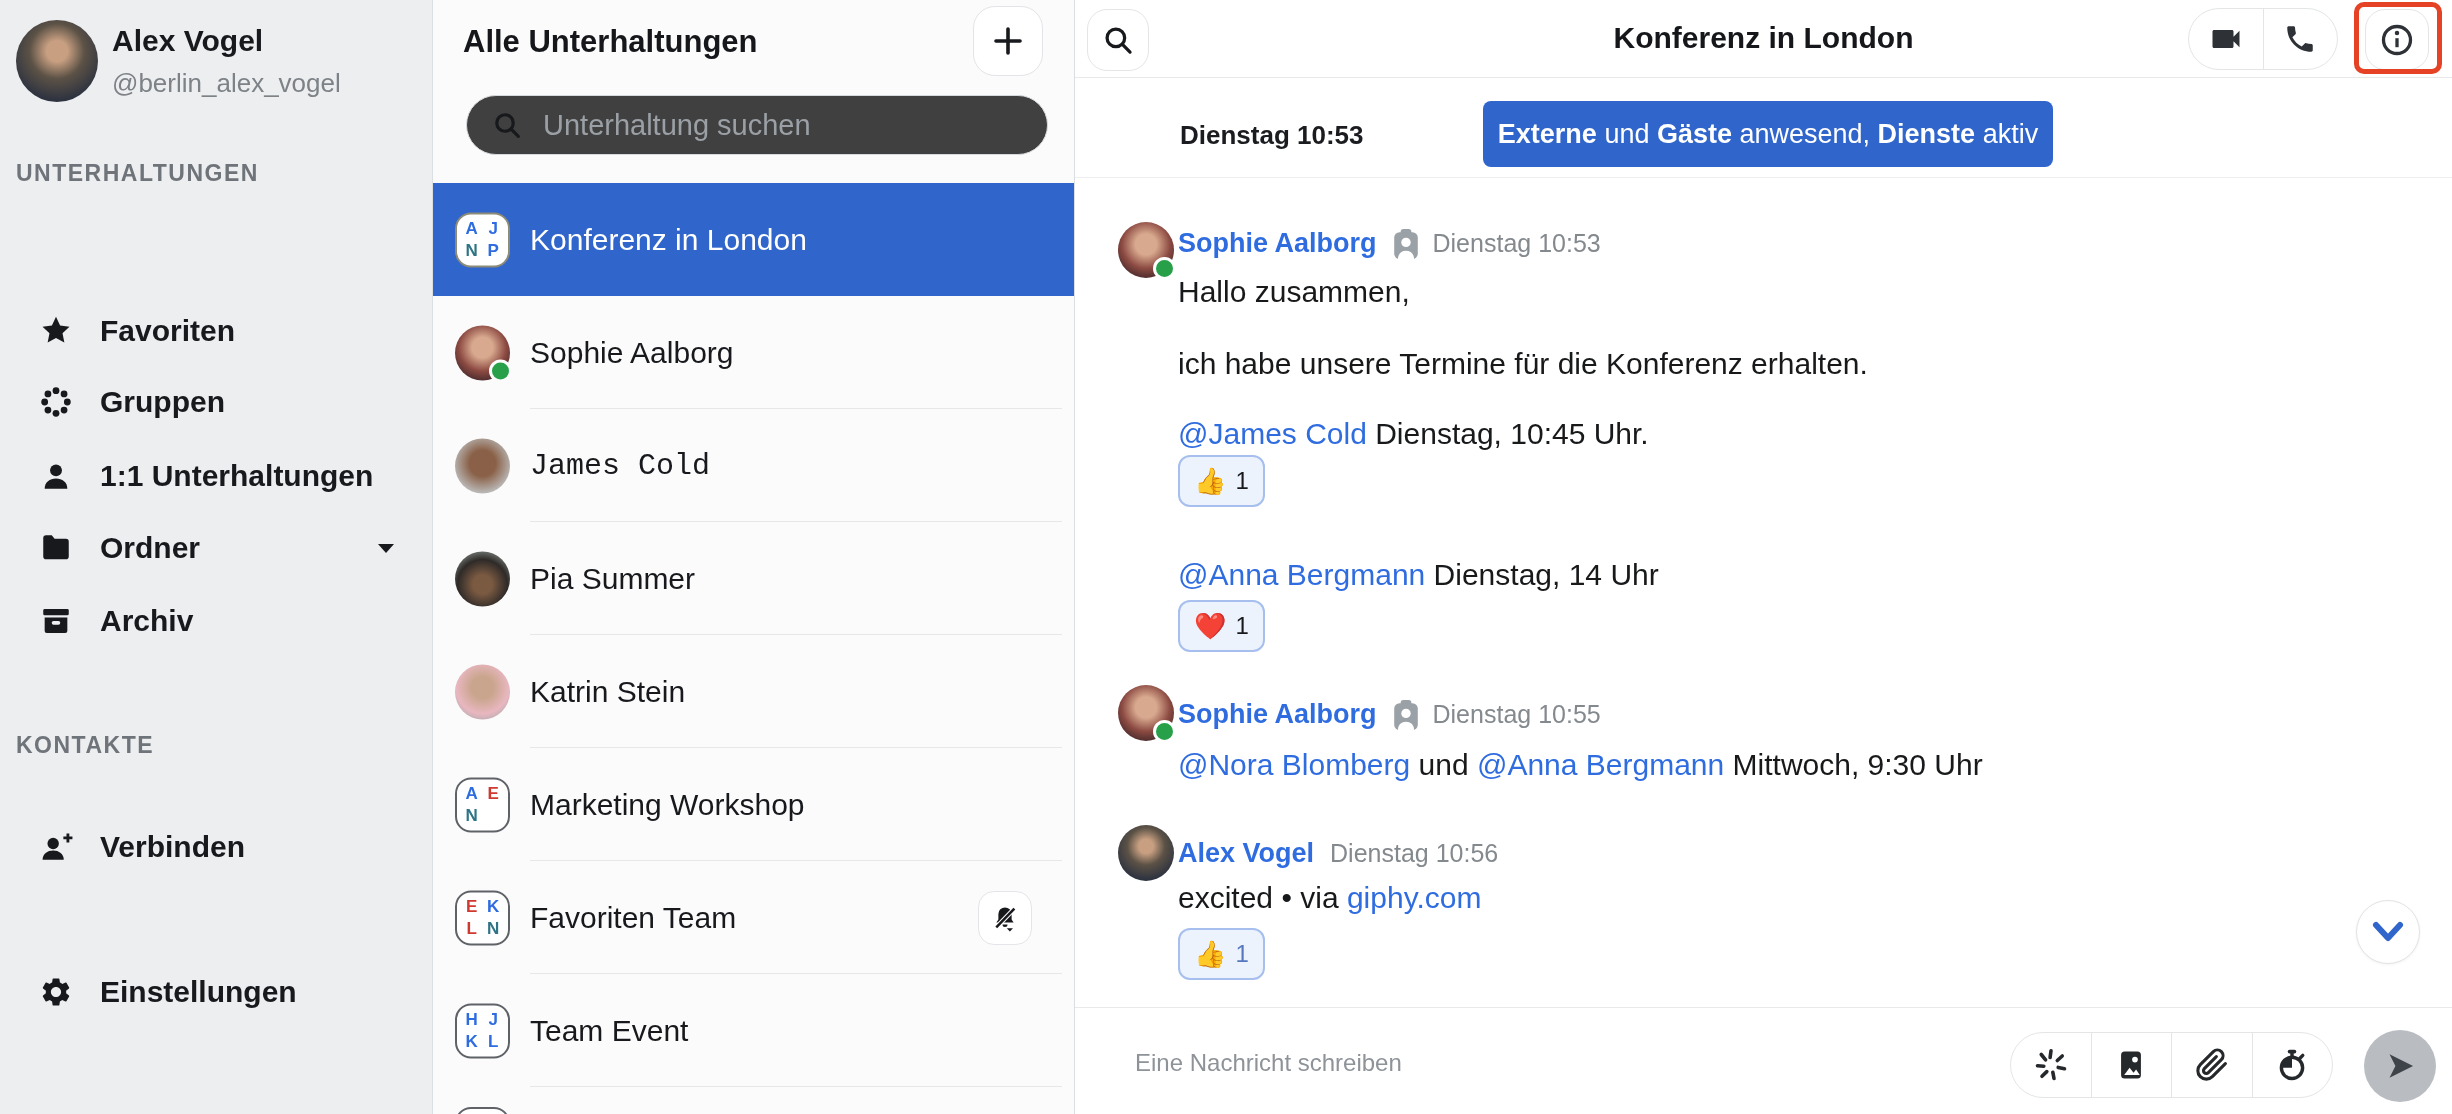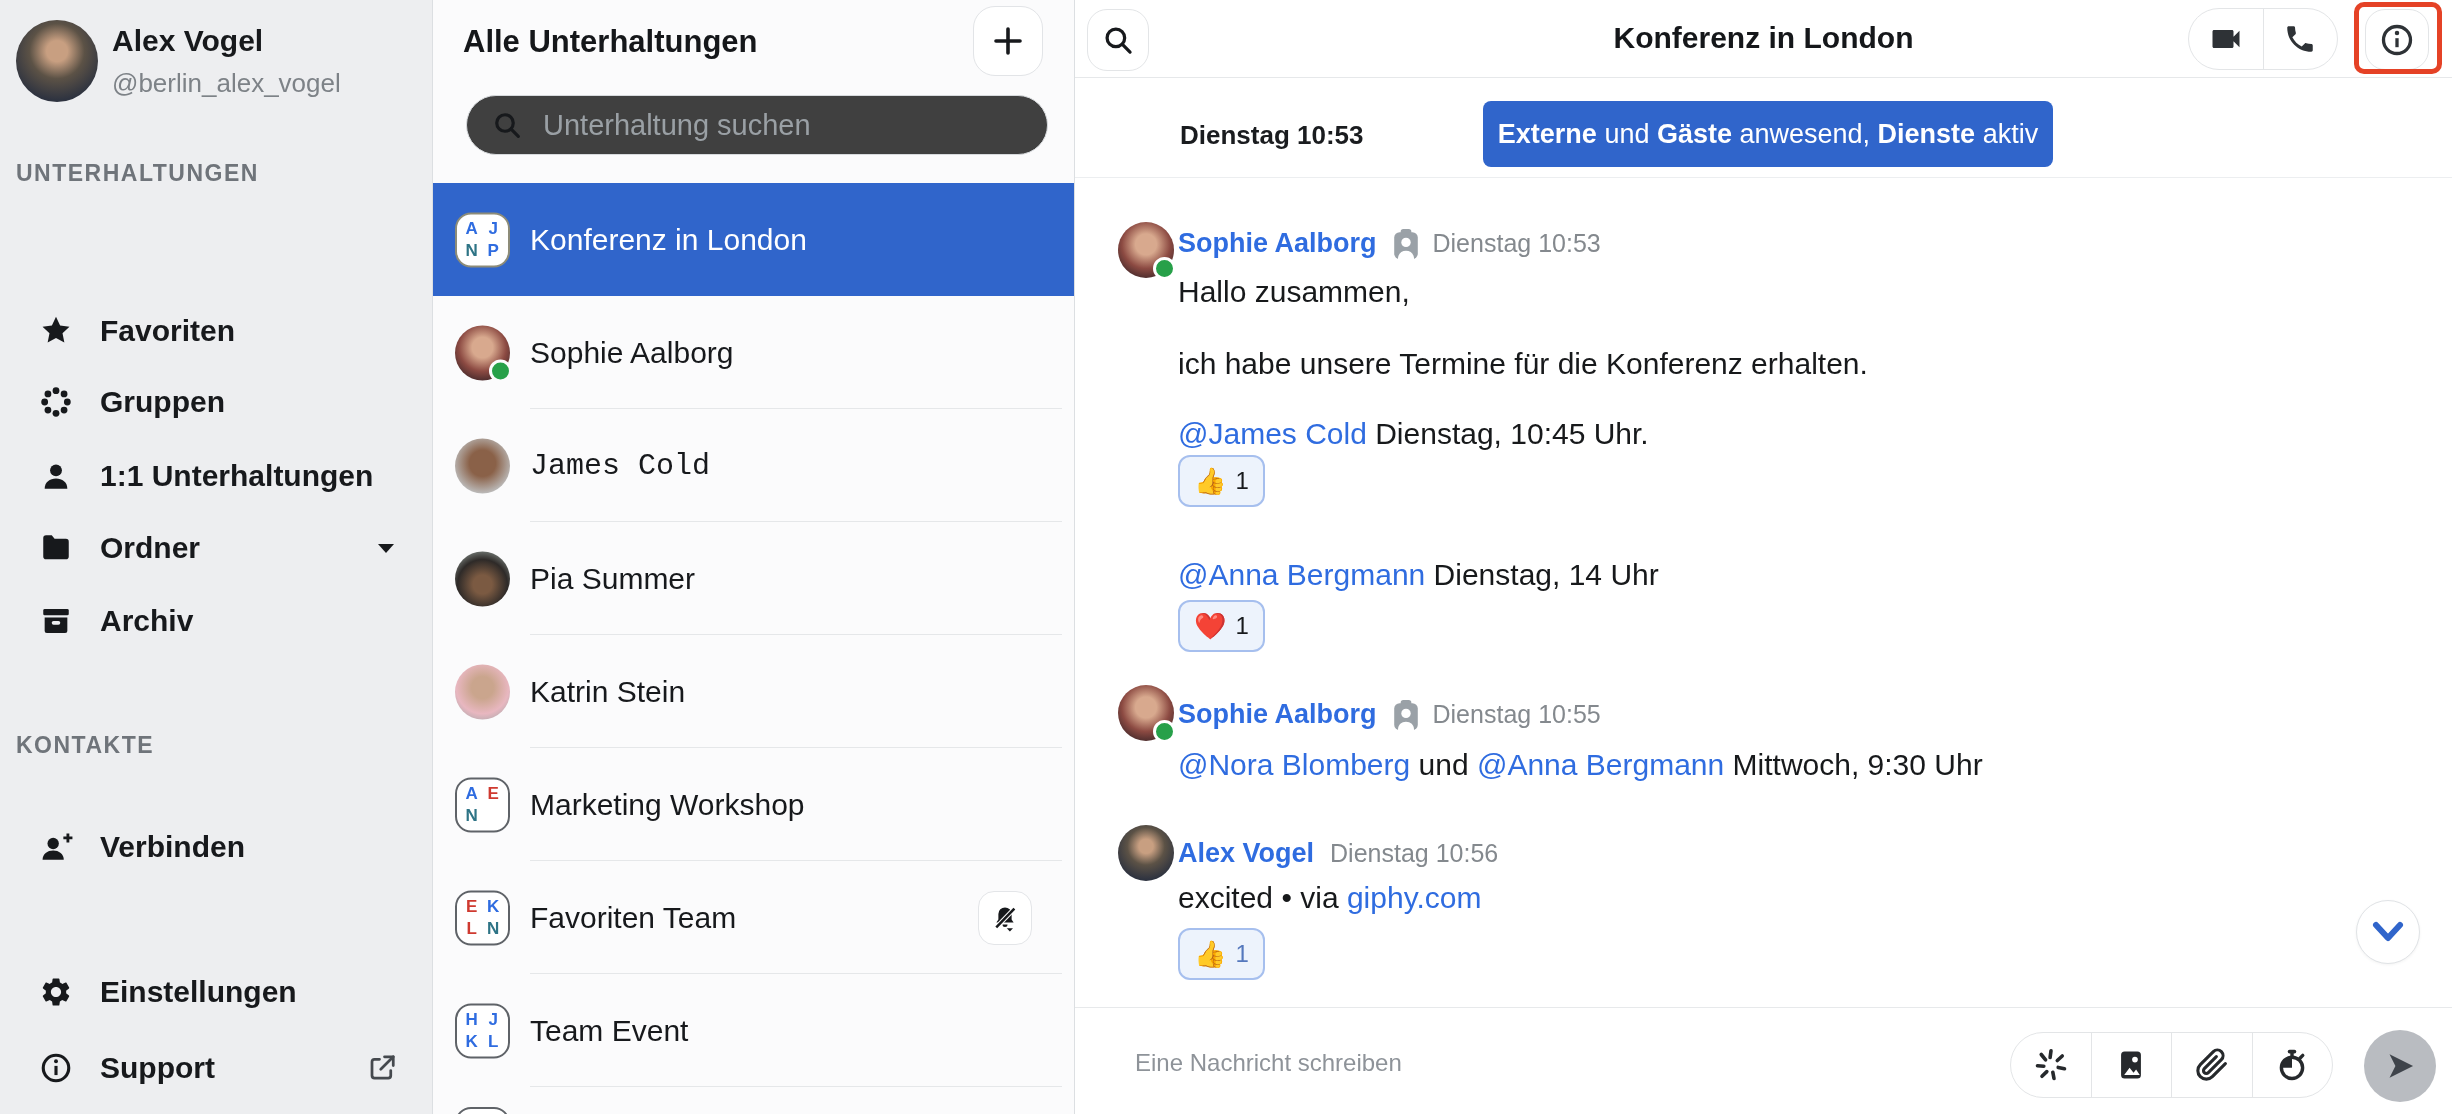--- a/index.html
+++ b/index.html
@@ -173,37 +173,20 @@
 
     <div class="nav-item" style="top:961px;">
       <span class="ic">
         <svg width="34" height="34" viewBox="0 0 24 24">
             <path fill="#17191c" d="M19.14 12.94c.04-.3.06-.61.06-.94 0-.32-.02-.64-.07-.94l2.03-1.58c.18-.14.23-.41.12-.61l-1.92-3.32c-.12-.22-.37-.29-.59-.22l-2.39.96c-.5-.38-1.03-.7-1.62-.94l-.36-2.54c-.04-.24-.24-.41-.48-.41h-3.84c-.24 0-.43.17-.47.41l-.36 2.54c-.59.24-1.13.57-1.62.94l-2.39-.96c-.22-.08-.47 0-.59.22L2.74 8.87c-.12.21-.08.47.12.61l2.03 1.58c-.05.3-.09.63-.09.94s.02.64.07.94l-2.03 1.58c-.18.14-.23.41-.12.61l1.92 3.32c.12.22.37.29.59.22l2.39-.96c.5.38 1.03.7 1.62.94l.36 2.54c.05.24.24.41.48.41h3.84c.24 0 .44-.17.47-.41l.36-2.54c.59-.24 1.13-.56 1.62-.94l2.39.96c.22.08.47 0 .59-.22l1.92-3.32c.12-.22.07-.47-.12-.61l-2.01-1.58zM12 15.6c-1.98 0-3.6-1.62-3.6-3.6s1.62-3.6 3.6-3.6 3.6 1.62 3.6 3.6-1.62 3.6-3.6 3.6z"></path>
           </svg>
       </span>
       <span class="lbl">Einstellungen</span>
     </div>
 
-    <div class="nav-item" style="top:1037px;">
-      <span class="ic">
-        <svg width="34" height="34" viewBox="0 0 24 24" fill="none" stroke="#17191c" stroke-width="2.2">
-            <circle cx="12" cy="12" r="9"></circle>
-            <line x1="12" y1="10.5" x2="12" y2="17"></line>
-            <circle cx="12" cy="7.3" r="1.4" fill="#17191c" stroke="none"></circle>
-          </svg>
-      </span>
-      <span class="lbl">Support</span>
-      <span class="nav-right">
-        <svg width="30" height="30" viewBox="0 0 24 24" fill="none" stroke="#45494e" stroke-width="2.2" stroke-linecap="round" stroke-linejoin="round">
-            <path d="M10 5H6a2 2 0 0 0-2 2v11a2 2 0 0 0 2 2h11a2 2 0 0 0 2-2v-4"></path>
-            <path d="M14 3h7v7"></path>
-            <path d="M21 3l-10 10"></path>
-          </svg>
-      </span>
-    </div>
   </div>
 
   <div id="listpanel">
     <div class="list-title">Alle Unterhaltungen</div>
     <div class="plus-btn">
       <svg width="36" height="36" viewBox="0 0 24 24" stroke="#17191c" stroke-width="2.4" stroke-linecap="round">
           <line x1="12" y1="4" x2="12" y2="20"></line>
           <line x1="4" y1="12" x2="20" y2="12"></line>
         </svg>
     </div>

